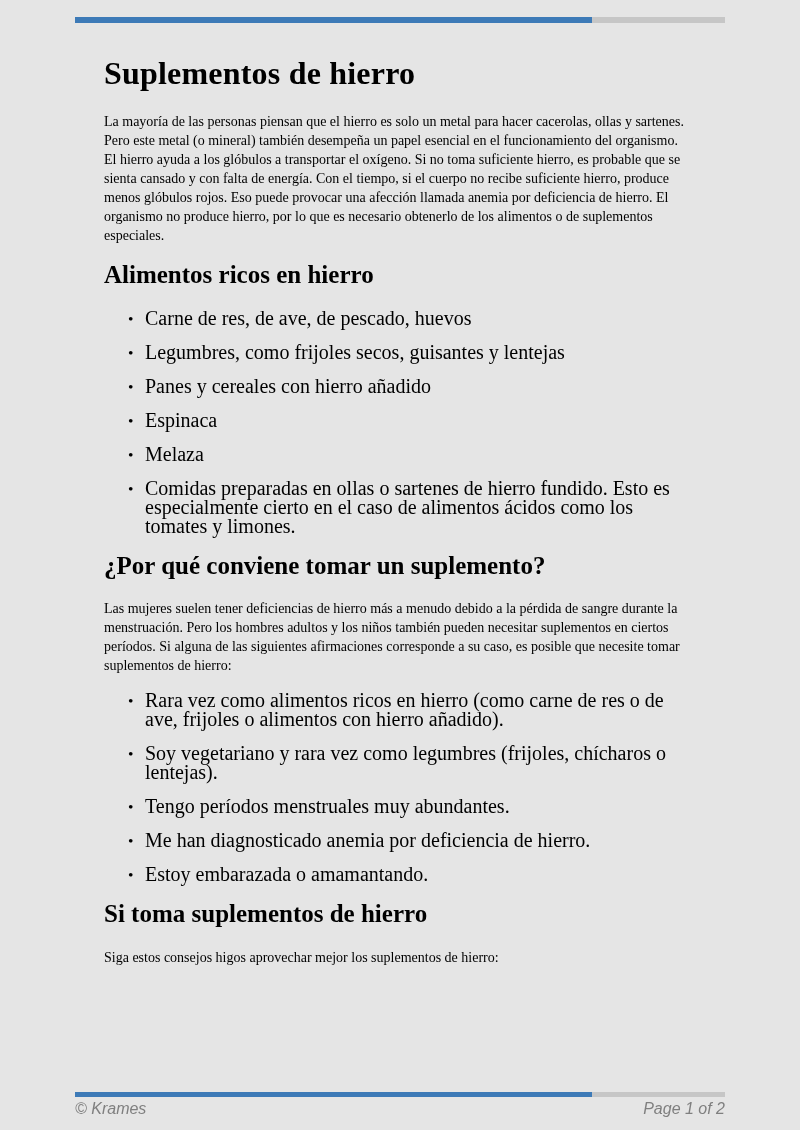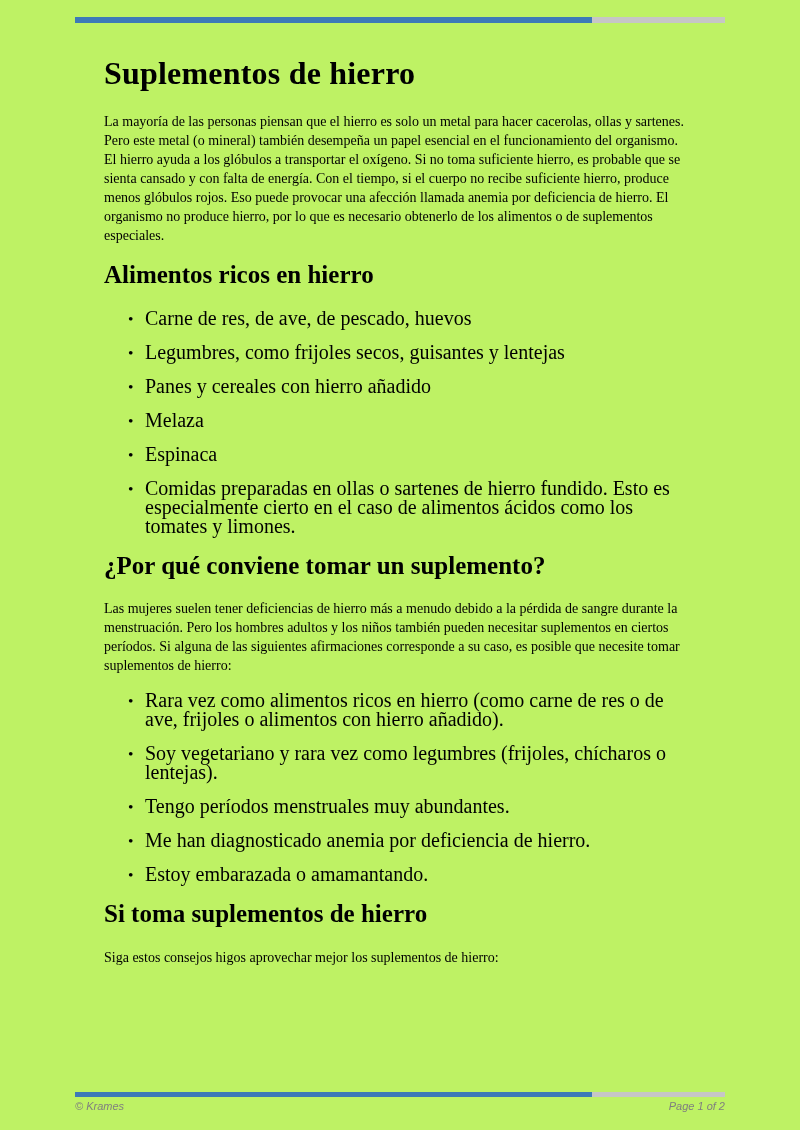--- a/index.html
+++ b/index.html
@@ -2,21 +2,21 @@
 <html lang="es"><head>
 <meta charset="utf-8">
 <style>
   * { box-sizing: border-box; }
   html, body { margin: 0; padding: 0; background: #ffffff; }
 
   .page {
     position: relative;
     width: 800px;
     height: 1130px;
-    background: #bef264;
+    background: #e5e5e5;
     overflow: hidden;
     font-family: "Liberation Serif", serif;
     color: #000000;
   }
 
   
   .rule {
     position: absolute;
     left: 75px;
     width: 650px;
@@ -78,21 +78,21 @@
   .footer-row {
     position: absolute;
     left: 75px;
     right: 75px;
     top: 1100px;
     display: flex;
     justify-content: space-between;
     align-items: flex-start;
     font-family: "Liberation Sans", sans-serif;
     font-style: italic;
-    font-size: 11px;
+    font-size: 16px;
   }
 </style>
 </head>
 <body>
 
 <div class="page">
 
   <div class="rule rule-top">
     <span class="seg-accent" style="background-color: rgb(61, 122, 183);"></span>
     <span class="seg-gray" style="background-color: rgb(198, 198, 198);"></span>
@@ -103,22 +103,22 @@
     <h1 class="doc-title">Suplementos de hierro</h1>
 
     <p class="body-text">La mayoría de las personas piensan que el hierro es solo un metal para hacer cacerolas, ollas y sartenes. Pero este metal (o mineral) también desempeña un papel esencial en el funcionamiento del organismo. El hierro ayuda a los glóbulos a transportar el oxígeno. Si no toma suficiente hierro, es probable que se sienta cansado y con falta de energía. Con el tiempo, si el cuerpo no recibe suficiente hierro, produce menos glóbulos rojos. Eso puede provocar una afección llamada anemia por deficiencia de hierro. El organismo no produce hierro, por lo que es necesario obtenerlo de los alimentos o de suplementos especiales.</p>
 
     <section>
       <h2 class="section-heading">Alimentos ricos en hierro</h2>
       <ul class="bullet-list">
         <li>Carne de res, de ave, de pescado, huevos</li>
         <li>Legumbres, como frijoles secos, guisantes y lentejas</li>
         <li>Panes y cereales con hierro añadido</li>
+        <li>Espinaca</li>
         <li>Melaza</li>
-        <li>Espinaca</li>
         <li>Comidas preparadas en ollas o sartenes de hierro fundido. Esto es especialmente cierto en el caso de alimentos ácidos como los tomates y limones.</li>
       </ul>
     </section>
 
     <section>
       <h2 class="section-heading">¿Por qué conviene tomar un suplemento?</h2>
       <p class="body-text">Las mujeres suelen tener deficiencias de hierro más a menudo debido a la pérdida de sangre durante la menstruación. Pero los hombres adultos y los niños también pueden necesitar suplementos en ciertos períodos. Si alguna de las siguientes afirmaciones corresponde a su caso, es posible que necesite tomar suplementos de hierro:</p>
       <ul class="bullet-list">
         <li>Rara vez como alimentos ricos en hierro (como carne de res o de ave, frijoles o alimentos con hierro añadido).</li>
         <li>Soy vegetariano y rara vez como legumbres (frijoles, chícharos o lentejas).</li>

